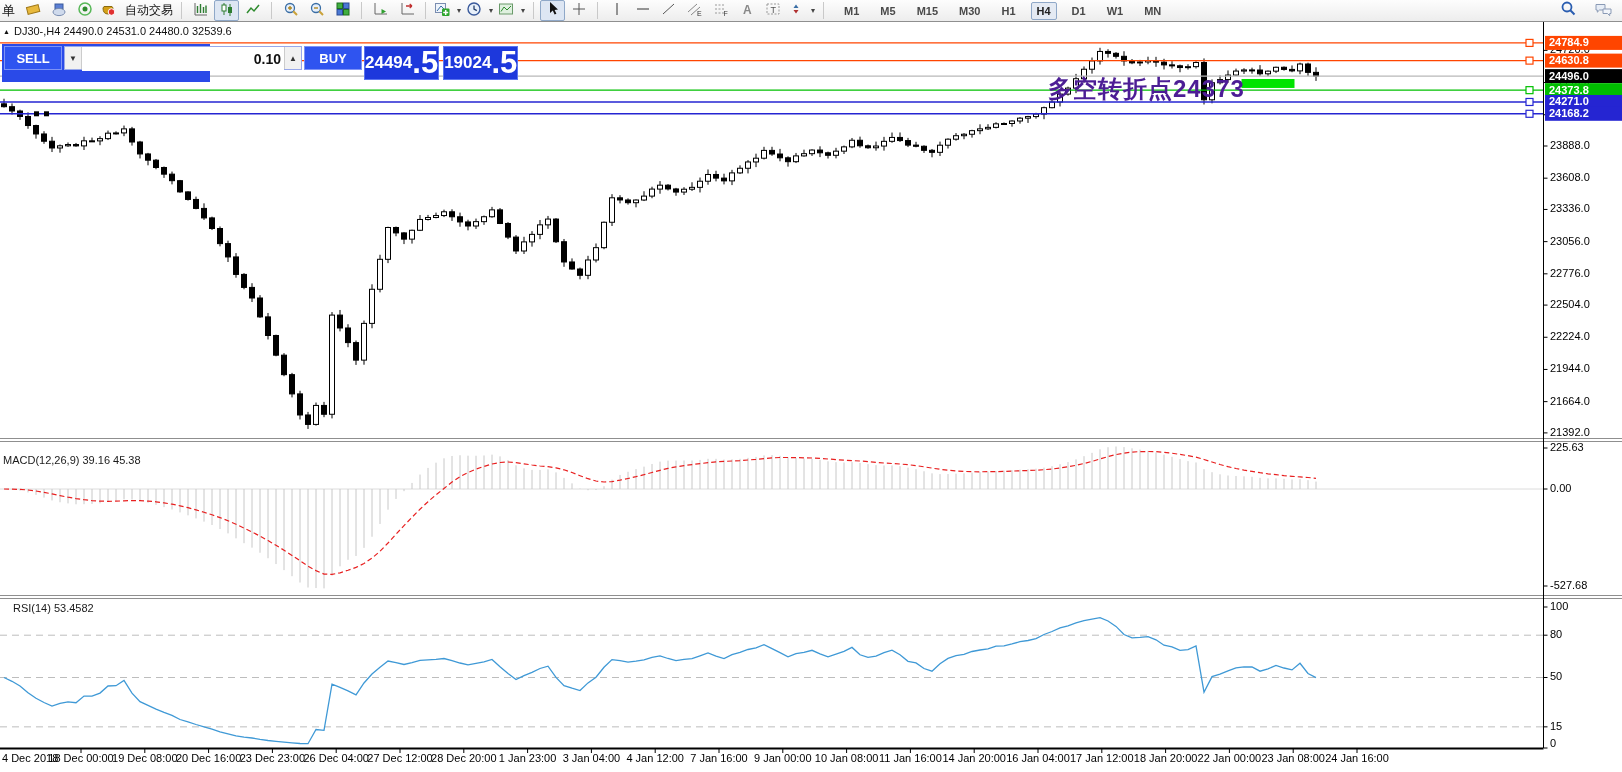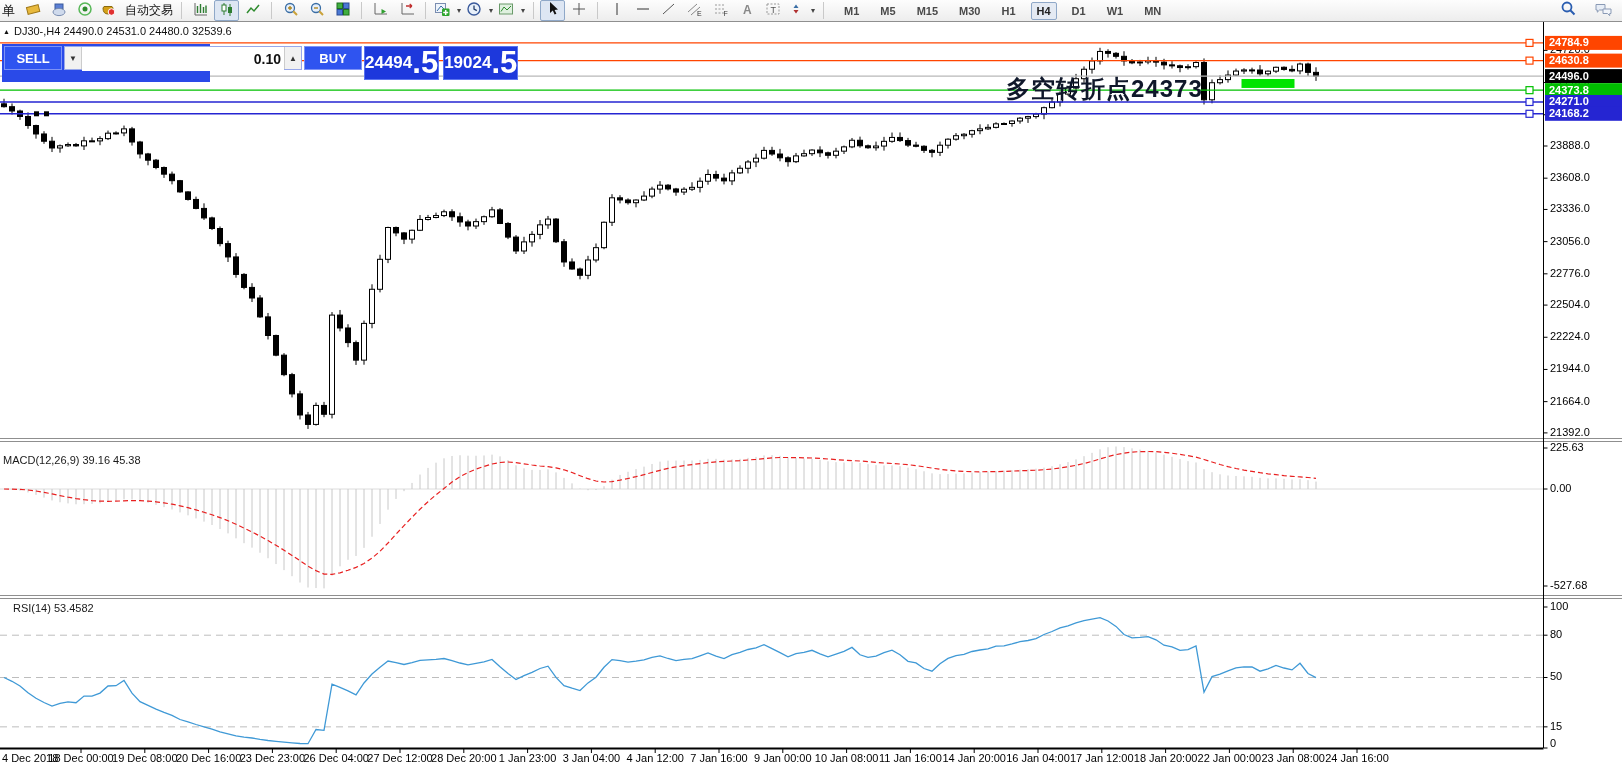--- a/index.html
+++ b/index.html
@@ -19,21 +19,21 @@
   .tright{margin-left:auto;display:flex;align-items:center;gap:10px;padding-right:4px;}
   
   .chart-window{position:relative;width:1622px;height:750px;background:#fff;}
   #plot{position:absolute;left:0;top:0;}
   .overlay{position:absolute;z-index:4;}
   .chart-title{left:3px;top:3px;font-size:11px;color:#111;display:flex;align-items:center;gap:4px;}
   .title-marker{font-size:7px;color:#111;}
   .ind-label{font-size:11px;color:#1a1a1a;}
   .macd-label{left:3px;top:432px;}
   .rsi-label{left:13px;top:580px;}
-  .annotation{left:1006px;top:51px;font:700 24px "Liberation Sans",sans-serif;color:#0f172a;letter-spacing:1px;white-space:nowrap;}
+  .annotation{left:1048px;top:51px;font:700 24px "Liberation Sans",sans-serif;color:#4c1d95;letter-spacing:1px;white-space:nowrap;}
   
   .trade-panel{position:absolute;left:2px;top:22px;width:208px;z-index:6;background:#2a4ae8;
     padding:2px;box-sizing:border-box;display:flex;flex-direction:row;gap:2px;}
   .tp-row1{display:flex;gap:2px;height:24px;}
   .tp-btn{width:56px;background:#2f54f0;border:1px solid #7e93f6;color:#fff;
     font:700 13px "Liberation Sans",sans-serif;display:flex;align-items:center;justify-content:center;}
   .vol-wrap{flex:1;display:flex;background:#fff;border:1px solid #97a7ea;box-sizing:border-box;}
   .vol-step{width:16px;background:#f1f1f1;border:0;display:flex;align-items:center;justify-content:center;
     font-size:8px;color:#333;}
   .vol-dec{border-right:1px solid #ccc;}

